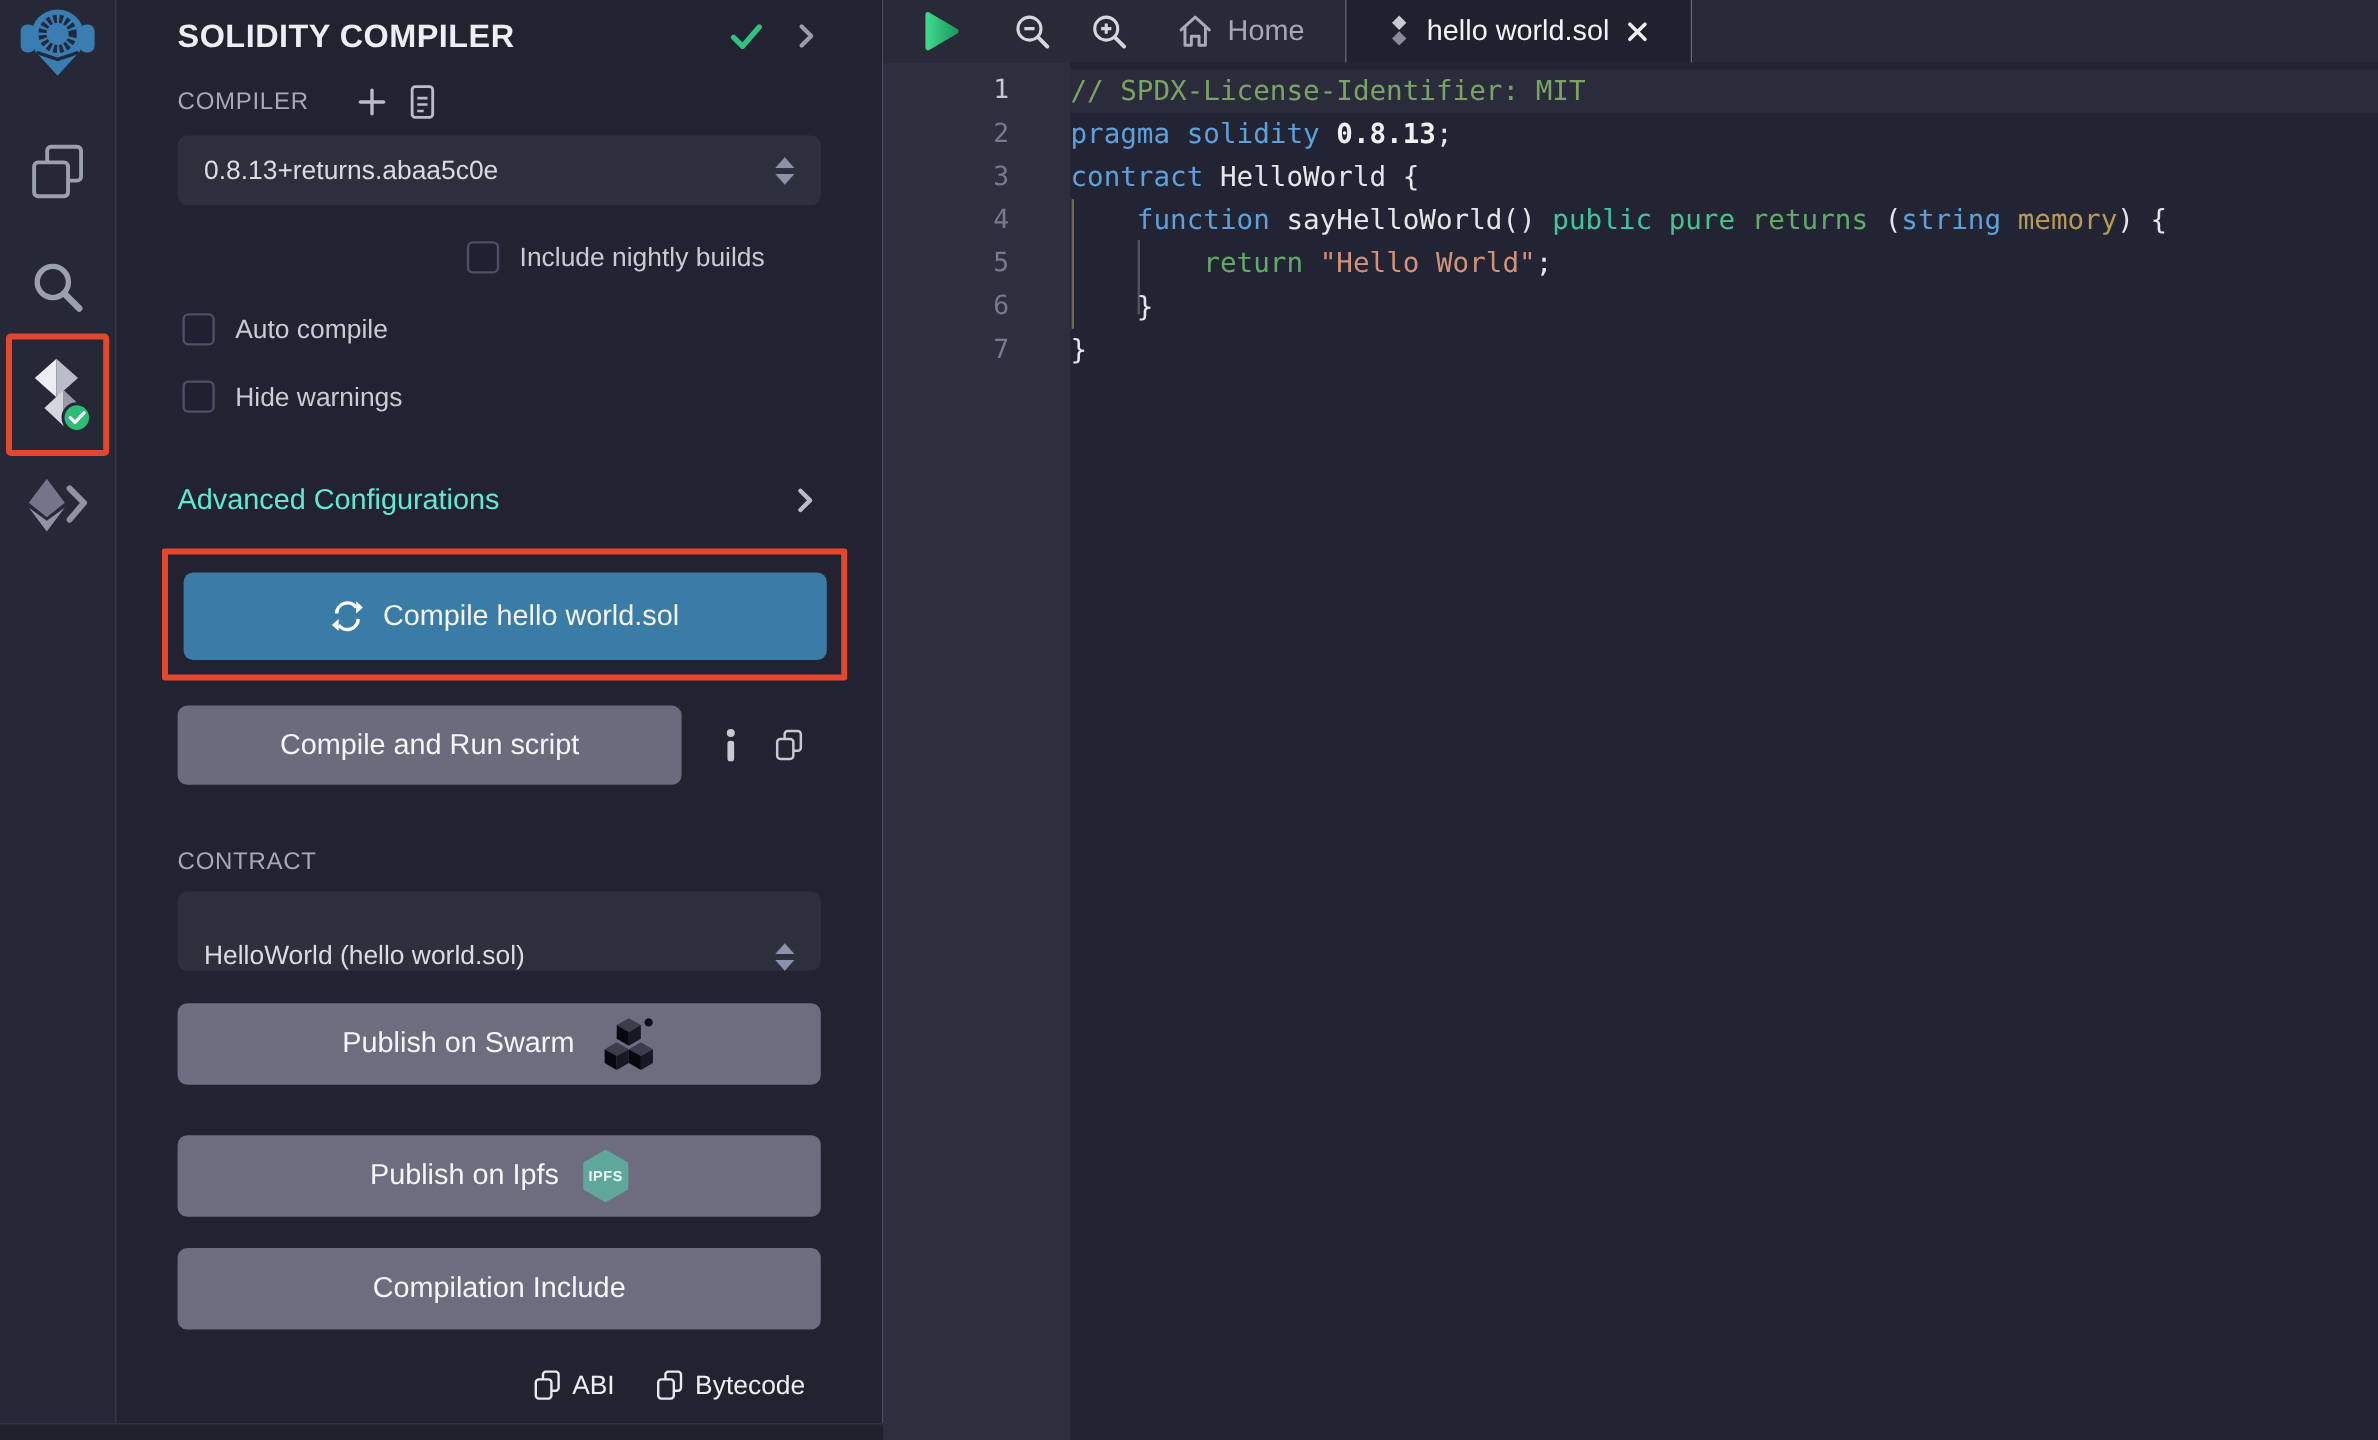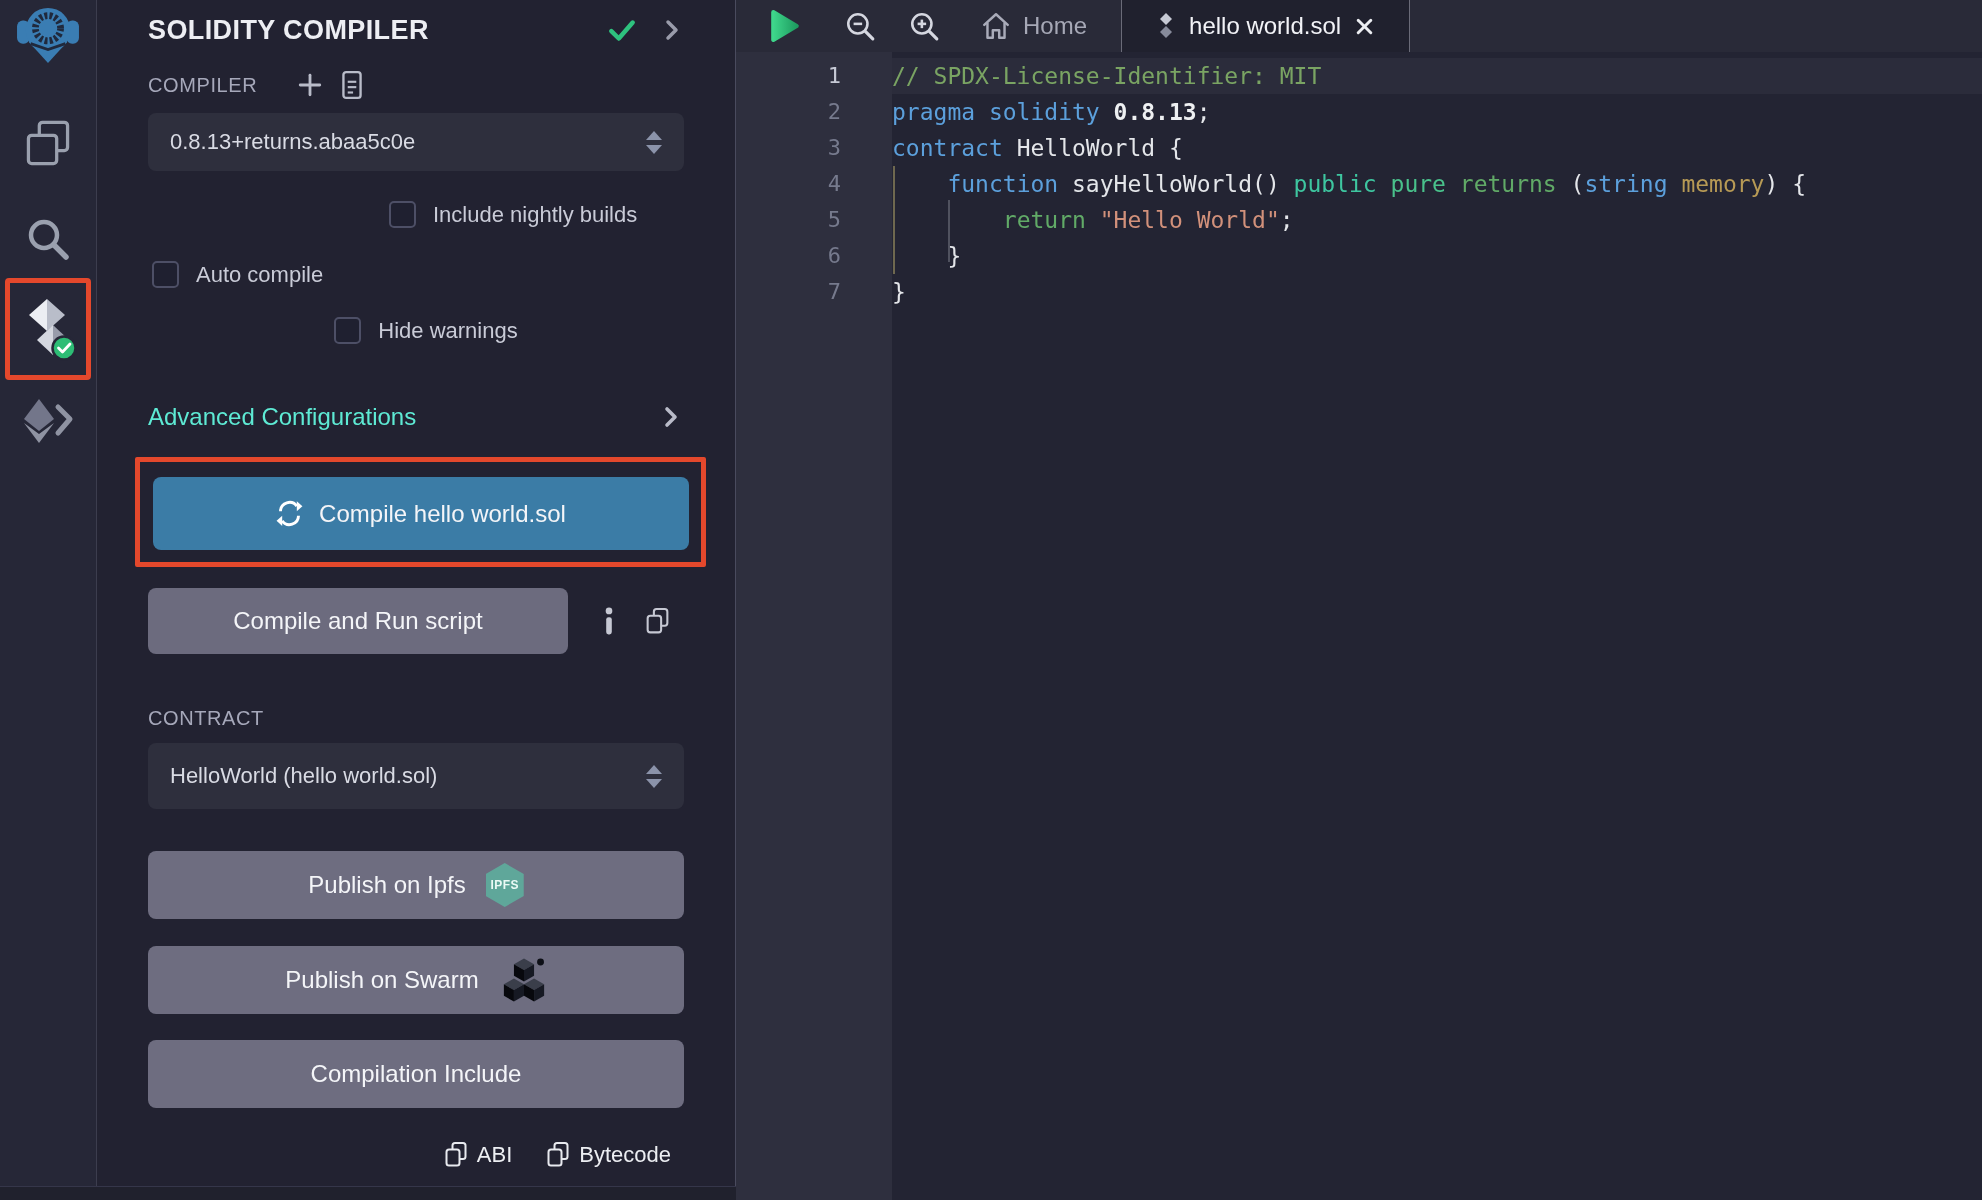--- a/index.html
+++ b/index.html
@@ -32,35 +32,35 @@
   .carets { display:flex; flex-direction:column; gap:5px; }
   .tri-up   { width:0; height:0; border-left:8px solid transparent; border-right:8px solid transparent;
               border-bottom:9px solid #8b93aa; }
   .tri-down { width:0; height:0; border-left:8px solid transparent; border-right:8px solid transparent;
               border-top:9px solid #8b93aa; }
   .check-row { display:flex; align-items:center; gap:17px; cursor:pointer; }
   .checkbox { width:27px; height:27px; border:2px solid #4d4f66; border-radius:5px; background:#1f2030; flex-shrink:0; }
   .check-label { color:#c9cbd7; font-size:22px; }
   .row-nightly { margin-top:30px; margin-left:241px; }
   .row-auto { margin-top:33px; margin-left:4px; }
-  .row-hide { margin-top:29px; margin-left:20px;justify-content:center; }
+  .row-hide { margin-top:29px; margin-left:4px; }
   .adv-row { margin-top:59px; display:flex; align-items:center; cursor:pointer; }
   .adv-label { flex:1; color:#5eead4; font-size:24px; }
   .compile-redbox { margin-top:26px; margin-left:-13px; width:571px; border:5px solid #e4482c;
                     border-radius:2px; padding:15px 12px 12px 13px; }
   .btn { border:none; border-radius:8px; color:#f4f5f8; font-size:24px;
          font-family:"Liberation Sans", sans-serif; cursor:pointer;
          display:flex; align-items:center; justify-content:center; gap:16px; }
   .btn-compile { width:536px; height:73px; background:#3b7ca6; }
   .run-row { margin-top:21px; display:flex; align-items:center; }
   .btn-run { width:420px; height:66px; background:#6c6b7e; }
   .run-row .ic-info { margin-left:32px; }
   .run-row .ic-copy { margin-left:27px; }
   .contract-label { margin-top:53px; }
-  .select-contract { height:66px; }
+  .select-contract { height:66px;align-items:flex-end; }
   .btn-gray { width:536px; height:68px; background:#6e6d80; }
   .btn-ipfs { margin-top:42px; }
   .btn-swarm { margin-top:27px; }
   .btn-details { margin-top:26px; }
   .ipfs-badge { width:38px; height:44px; background:#5fa79a; display:flex; align-items:center;
                 justify-content:center; clip-path:polygon(50% 0,100% 25%,100% 75%,50% 100%,0 75%,0 25%);
                 margin-left:4px; }
   .ipfs-badge span { color:#eafaf5; font-size:12px; font-weight:bold; letter-spacing:.5px; }
   .abi-row { margin-top:33px; display:flex; align-items:flex-end; justify-content:flex-end;
              padding-right:13px; gap:34px; }
@@ -235,41 +235,41 @@
 
     <div class="mini-label contract-label">CONTRACT</div>
     <div class="select select-contract">
       <span class="select-text">HelloWorld (hello world.sol)</span>
       <span class="carets">
         <span class="tri-up"></span>
           <span class="tri-down"></span>
       </span>
     </div>
 
-    <button class="btn btn-gray btn-ipfs">
-      <span>Publish on Ipfs</span>
-      <span class="ipfs-badge">
-        <span>IPFS</span>
-      </span>
-    </button>
-
     <button class="btn btn-gray btn-swarm">
       <span>Publish on Swarm</span>
       <svg width="46" height="46" viewBox="0 0 32 32" style="margin-left:6px">
         <polygon points="16,1 23,5 16,9 9,5" fill="#3a3e4a"></polygon>
         <polygon points="9,5 16,9 16,17 9,13" fill="#07080d"></polygon>
         <polygon points="23,5 16,9 16,17 23,13" fill="#161923"></polygon>
         <polygon points="9,15 16,19 9,23 2,19" fill="#3a3e4a"></polygon>
         <polygon points="2,19 9,23 9,31 2,27" fill="#07080d"></polygon>
         <polygon points="16,19 9,23 9,31 16,27" fill="#161923"></polygon>
         <polygon points="23,15 30,19 23,23 16,19" fill="#3a3e4a"></polygon>
         <polygon points="16,19 23,23 23,31 16,27" fill="#07080d"></polygon>
         <polygon points="30,19 23,23 23,31 30,27" fill="#161923"></polygon>
         <circle cx="27.5" cy="3.5" r="2.4" fill="#0d0f16"></circle>
       </svg>
+    </button>
+
+    <button class="btn btn-gray btn-ipfs">
+      <span>Publish on Ipfs</span>
+      <span class="ipfs-badge">
+        <span>IPFS</span>
+      </span>
     </button>
 
     <button class="btn btn-gray btn-details">
       <span>Compilation Include</span>
     </button>
 
     <div class="abi-row">
       <span class="copy-link">
         <svg width="24" height="27" viewBox="0 0 24 27">
           <rect x="8.5" y="2" width="13" height="16" rx="2.5" fill="none" stroke="#e8eaef" stroke-width="2"></rect>

